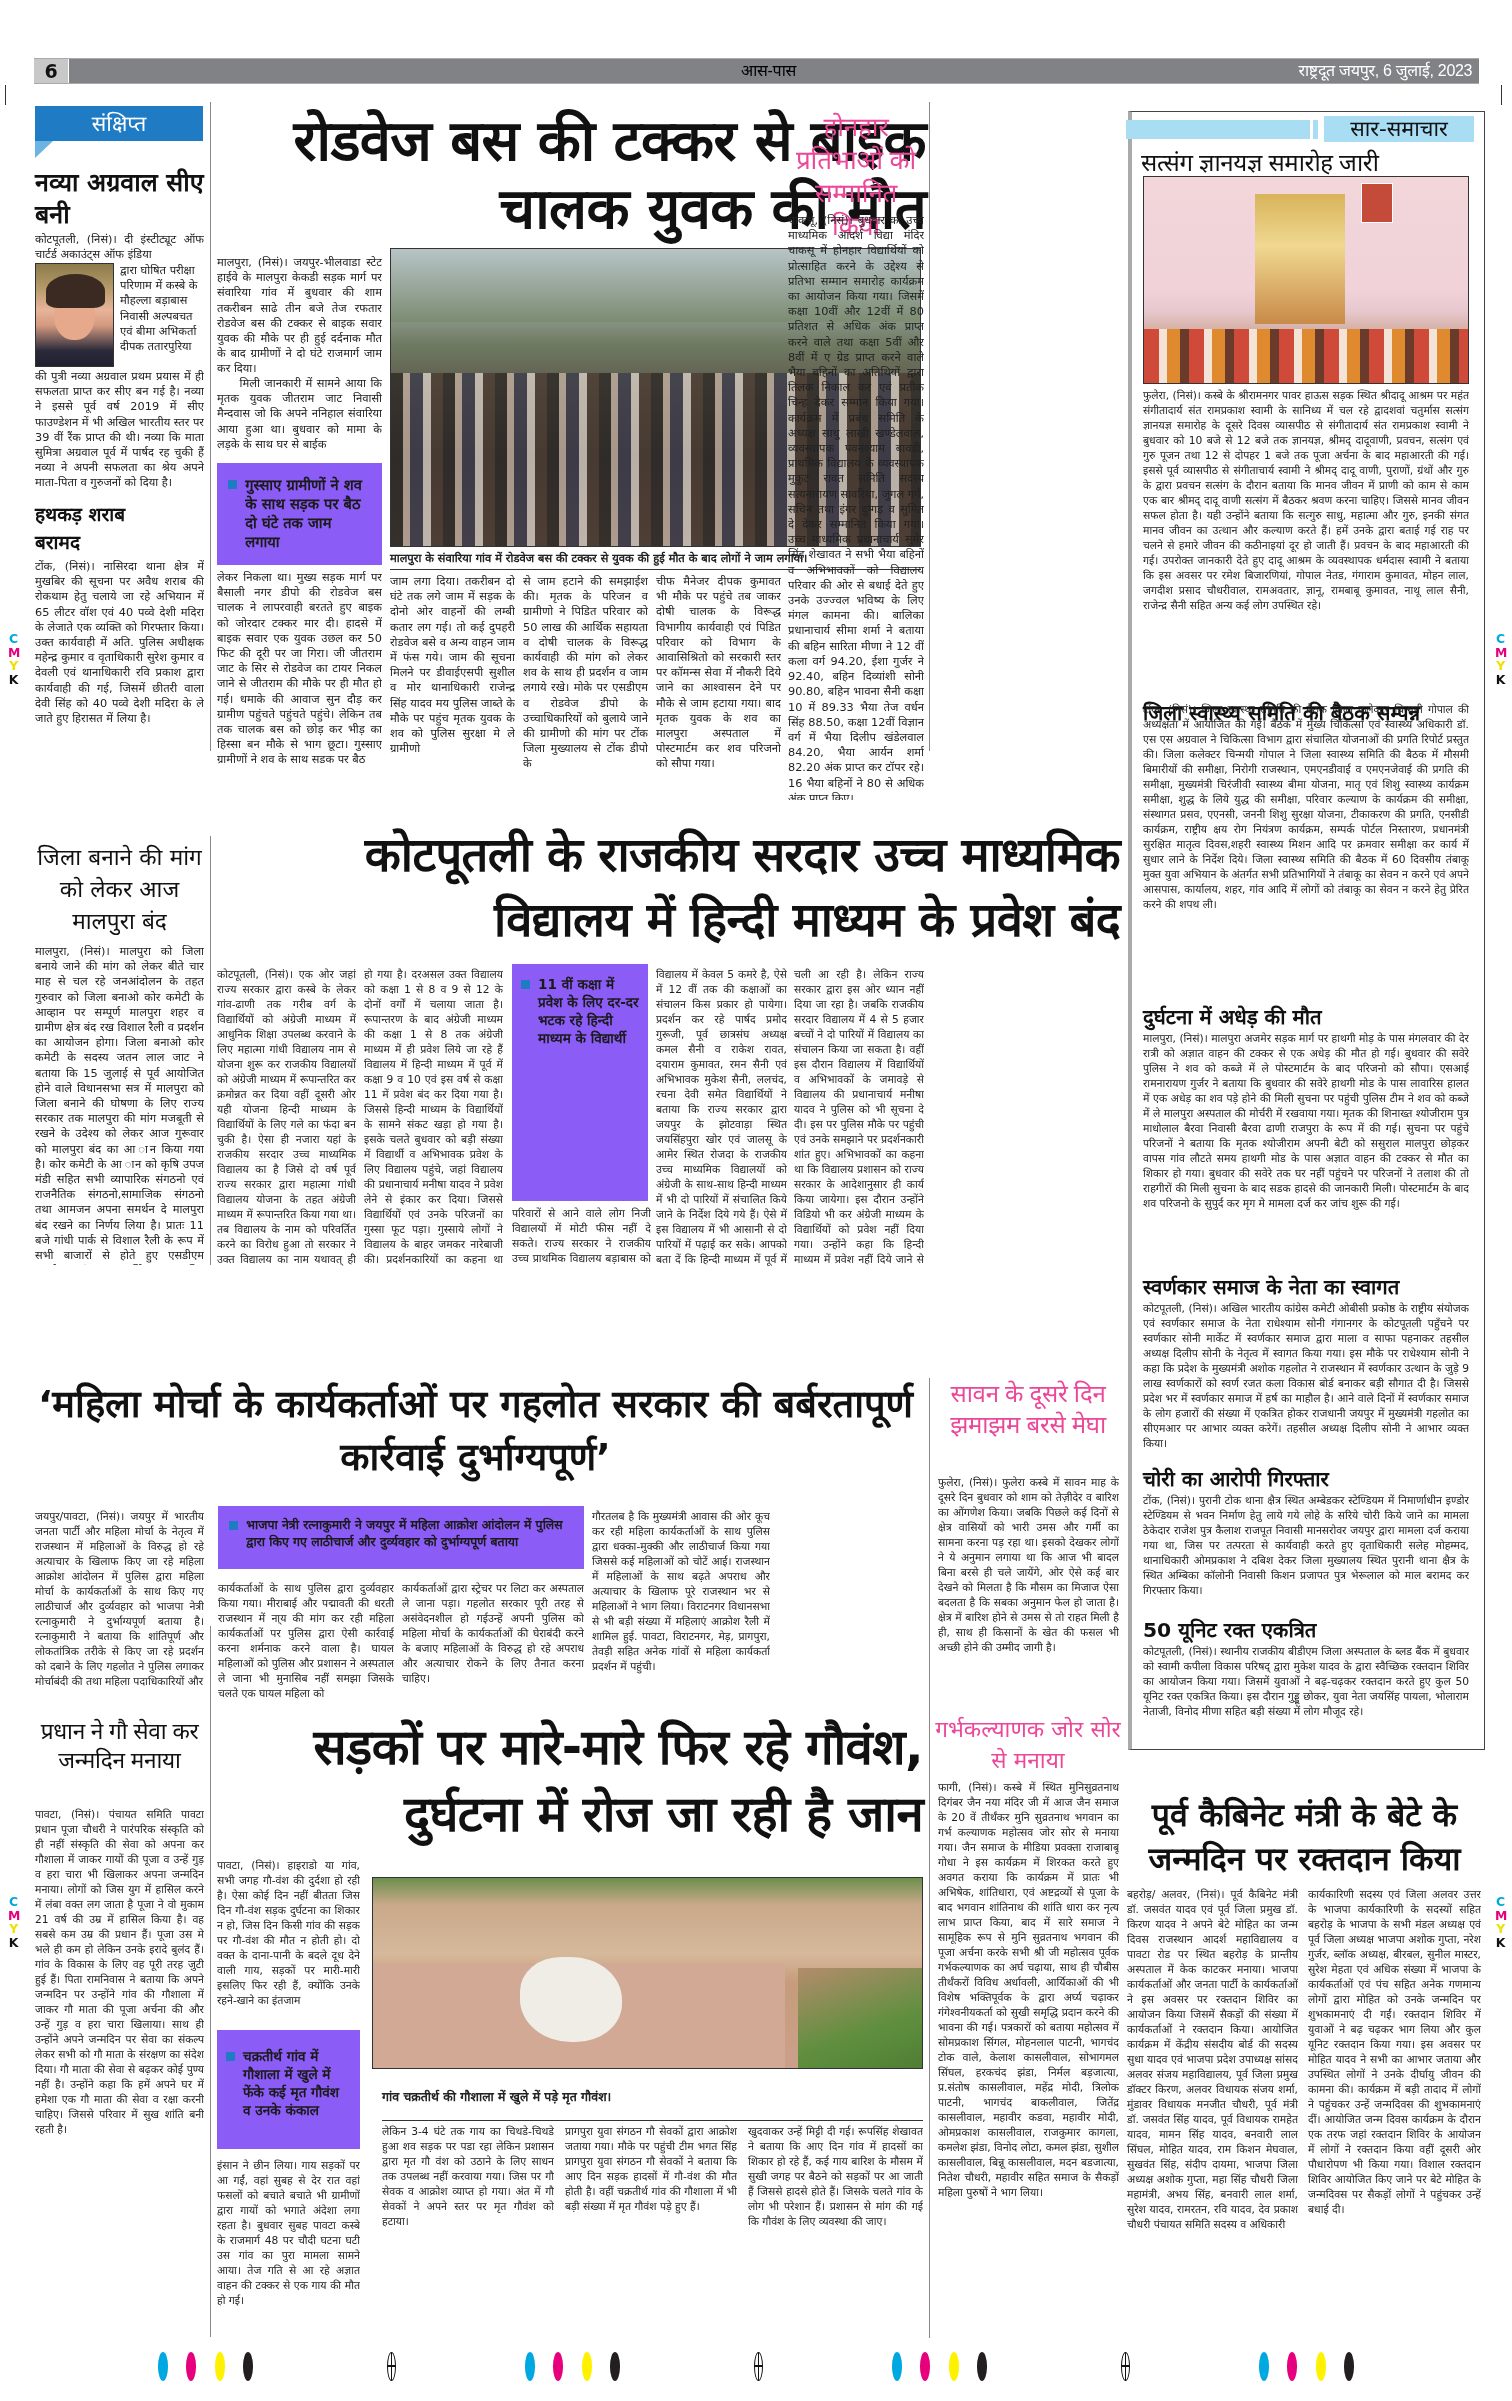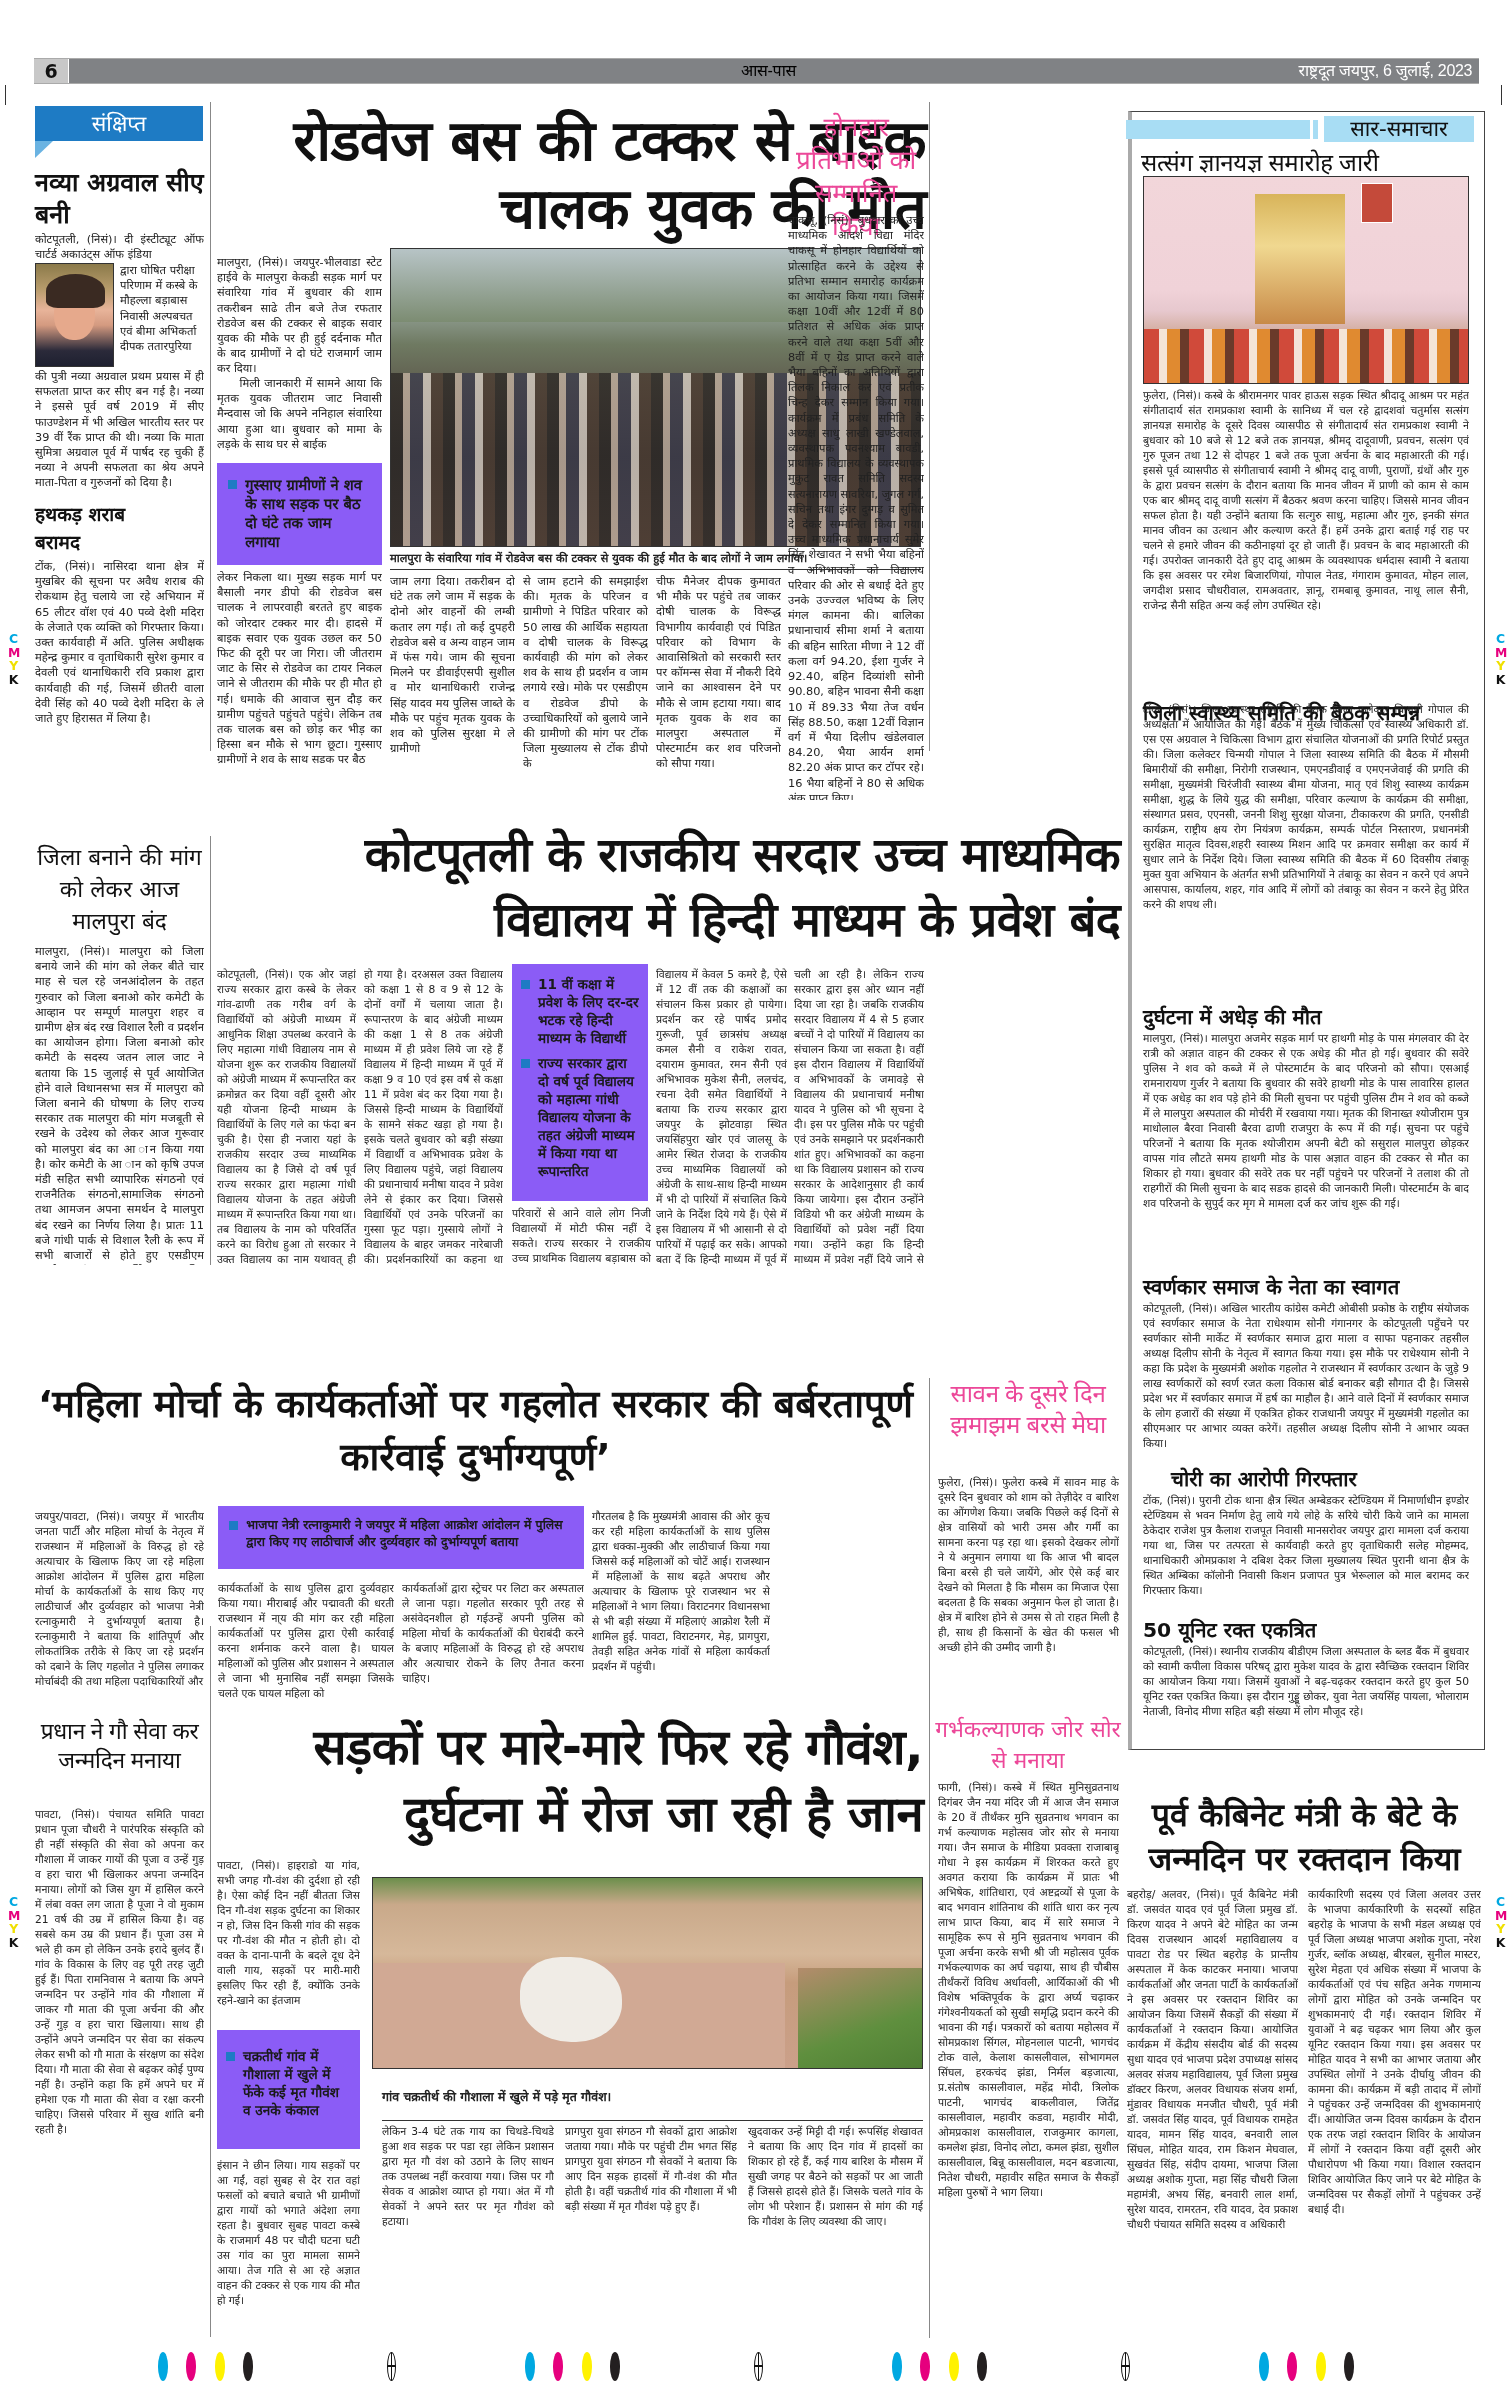--- a/index.html
+++ b/index.html
@@ -108,38 +108,34 @@
 
 <div class="abs hl-s" style="left:1143px; top:676px; width:339px; font-size:20.3px; line-height:25px;margin-top:25px;">जिला स्वास्थ्य समिति की बैठक सम्पन्न</div>
 <div class="abs body-text" style="left:1143px; top:702px; width:326px; height:304px; font-size:10.7px; line-height:15px;">टोंक, (निसं)। जिला स्वास्थ्य समिति की बैठक जिला कलेक्टर चिन्मयी गोपाल की अध्यक्षता में आयोजित की गई। बैठक में मुख्य चिकित्सा एवं स्वास्थ्य अधिकारी डॉ. एस एस अग्रवाल ने चिकित्सा विभाग द्वारा संचालित योजनाओं की प्रगति रिपोर्ट प्रस्तुत की। जिला कलेक्टर चिन्मयी गोपाल ने जिला स्वास्थ्य समिति की बैठक में मौसमी बिमारीयों की समीक्षा, निरोगी राजस्थान, एमएनडीवाई व एमएनजेवाई की प्रगति की समीक्षा, मुख्यमंत्री चिरंजीवी स्वास्थ्य बीमा योजना, मातृ एवं शिशु स्वास्थ्य कार्यक्रम समीक्षा, शुद्ध के लिये युद्ध की समीक्षा, परिवार कल्याण के कार्यक्रम की समीक्षा, संस्थागत प्रसव, एएनसी, जननी शिशु सुरक्षा योजना, टीकाकरण की प्रगति, एनसीडी कार्यक्रम, राष्ट्रीय क्षय रोग नियंत्रण कार्यक्रम, सम्पर्क पोर्टल निस्तारण, प्रधानमंत्री सुरक्षित मातृत्व दिवस,शहरी स्वास्थ्य मिशन आदि पर क्रमवार समीक्षा कर कार्य में सुधार लाने के निर्देश दिये। जिला स्वास्थ्य समिति की बैठक में 60 दिवसीय तंबाकू मुक्त युवा अभियान के अंतर्गत सभी प्रतिभागियों ने तंबाकू का सेवन न करने एवं अपने आसपास, कार्यालय, शहर, गांव आदि में लोगों को तंबाकू का सेवन न करने हेतु प्रेरित करने की शपथ ली।</div>
 
 <div class="abs hl-s" style="left:1143px; top:1005px; width:339px; font-size:20.3px; line-height:25px;">दुर्घटना में अधेड़ की मौत</div>
 <div class="abs body-text" style="left:1143px; top:1031px; width:326px; height:241px; font-size:10.7px; line-height:15px;">मालपुरा, (निसं)। मालपुरा अजमेर सड़क मार्ग पर हाथगी मोड़ के पास मंगलवार की देर रात्री को अज्ञात वाहन की टक्कर से एक अधेड़ की मौत हो गई। बुधवार की सवेरे पुलिस ने शव को कब्जे में ले पोस्टमार्टम के बाद परिजनो को सौपा। एसआई रामनारायण गुर्जर ने बताया कि बुधवार की सवेरे हाथगी मोड के पास लावारिस हालत में एक अधेड़ का शव पड़े होने की मिली सुचना पर पहुंची पुलिस टीम ने शव को कब्जे में ले मालपुरा अस्पताल की मोर्चरी में रखवाया गया। मृतक की शिनाख्त श्योजीराम पुत्र माधोलाल बैरवा निवासी बैरवा ढाणी राजपुरा के रूप में की गई। सुचना पर पहुंचे परिजनों ने बताया कि मृतक श्योजीराम अपनी बेटी को ससुराल मालपुरा छोड़कर वापस गांव लौटते समय हाथगी मोड के पास अज्ञात वाहन की टक्कर से मौत का शिकार हो गया। बुधवार की सवेरे तक घर नहीं पहुंचने पर परिजनों ने तलाश की तो राहगीरों की मिली सुचना के बाद सडक हादसे की जानकारी मिली। पोस्टमार्टम के बाद शव परिजनो के सुपुर्द कर मृग मे मामला दर्ज कर जांच शुरू की गई।</div>
 
 <div class="abs hl-s" style="left:1143px; top:1275px; width:339px; font-size:20.3px; line-height:25px;">स्वर्णकार समाज के नेता का स्वागत</div>
 <div class="abs body-text" style="left:1143px; top:1301px; width:326px; height:165px; font-size:10.7px; line-height:15px;">कोटपूतली, (निसं)। अखिल भारतीय कांग्रेस कमेटी ओबीसी प्रकोष्ठ के राष्ट्रीय संयोजक एवं स्वर्णकार समाज के नेता राधेश्याम सोनी गंगानगर के कोटपूतली पहुँचने पर स्वर्णकार सोनी मार्केट में स्वर्णकार समाज द्वारा माला व साफा पहनाकर तहसील अध्यक्ष दिलीप सोनी के नेतृत्व में स्वागत किया गया। इस मौके पर राधेश्याम सोनी ने कहा कि प्रदेश के मुख्यमंत्री अशोक गहलोत ने राजस्थान में स्वर्णकार उत्थान के जुड़े 9 लाख स्वर्णकारों को स्वर्ण रजत कला विकास बोर्ड बनाकर बड़ी सौगात दी है। जिससे प्रदेश भर में स्वर्णकार समाज में हर्ष का माहौल है। आने वाले दिनों में स्वर्णकार समाज के लोग हजारों की संख्या में एकत्रित होकर राजधानी जयपुर में मुख्यमंत्री गहलोत का सीएमआर पर आभार व्यक्त करेगें। तहसील अध्यक्ष दिलीप सोनी ने आभार व्यक्त किया।</div>
 
-<div class="abs hl-s" style="left:1143px; top:1467px; width:339px; font-size:20.3px; line-height:25px;margin-left:28px;">चोरी का आरोपी गिरफ्तार</div>
+<div class="abs hl-s" style="left:1143px; top:1467px; width:339px; font-size:20.3px; line-height:25px;">चोरी का आरोपी गिरफ्तार</div>
 <div class="abs body-text" style="left:1143px; top:1493px; width:326px; height:121px; font-size:10.7px; line-height:15px;">टोंक, (निसं)। पुरानी टोक थाना क्षैत्र स्थित अम्बेडकर स्टेण्डियम में निमार्णाधीन इण्डोर स्टेण्डियम से भवन निर्माण हेतु लाये गये लोहे के सरिये चोरी किये जाने का मामला ठेकेदार राजेश पुत्र कैलाश राजपूत निवासी मानसरोवर जयपुर द्वारा मामला दर्ज कराया गया था, जिस पर तत्परता से कार्यवाही करते हुए वृताधिकारी सलेह मोहम्मद, थानाधिकारी ओमप्रकाश ने दबिश देकर जिला मुख्यालय स्थित पुरानी थाना क्षैत्र के स्थित अम्बिका कॉलोनी निवासी किशन प्रजापत पुत्र भेरूलाल को माल बरामद कर गिरफ्तार किया।</div>
 
 <div class="abs hl-s" style="left:1143px; top:1618px; width:339px; font-size:20.3px; line-height:25px;">50 यूनिट रक्त एकत्रित</div>
 <div class="abs body-text" style="left:1143px; top:1644px; width:326px; height:90px; font-size:10.7px; line-height:15px;">कोटपूतली, (निसं)। स्थानीय राजकीय बीडीएम जिला अस्पताल के ब्लड बैंक में बुधवार को स्वामी कपीला विकास परिषद् द्वारा मुकेश यादव के द्वारा स्वैच्छिक रक्तदान शिविर का आयोजन किया गया। जिसमें युवाओं ने बढ़-चढ़कर रक्तदान करते हुए कुल 50 यूनिट रक्त एकत्रित किया। इस दौरान गुड्डू छोकर, युवा नेता जयसिंह पायला, भोलाराम नेताजी, विनोद मीणा सहित बड़ी संख्या में लोग मौजूद रहे।</div>
 
 <div class="abs hl-xl" style="left:217px; top:822px; width:903px; font-size:47px; line-height:65px;">कोटपूतली के राजकीय सरदार उच्च माध्यमिक विद्यालय में हिन्दी माध्यम के प्रवेश बंद</div>
 
 <div class="abs body-text" style="left:217px; top:967px; width:139px; height:299px; font-size:10.7px; line-height:15px;">कोटपूतली, (निसं)। एक ओर जहां राज्य सरकार द्वारा कस्बे के लेकर गांव-ढाणी तक गरीब वर्ग के विद्यार्थियों को अंग्रेजी माध्यम में आधुनिक शिक्षा उपलब्ध करवाने के लिए महात्मा गांधी विद्यालय नाम से योजना शुरू कर राजकीय विद्यालयों को अंग्रेजी माध्यम में रूपान्तरित कर क्रमोन्नत कर दिया वहीं दूसरी ओर यही योजना हिन्दी माध्यम के विद्यार्थियों के लिए गले का फंदा बन चुकी है। ऐसा ही नजारा यहां के राजकीय सरदार उच्च माध्यमिक विद्यालय का है जिसे दो वर्ष पूर्व राज्य सरकार द्वारा महात्मा गांधी विद्यालय योजना के तहत अंग्रेजी माध्यम में रूपान्तरित किया गया था। तब विद्यालय के नाम को परिवर्तित करने का विरोध हुआ तो सरकार ने उक्त विद्यालय का नाम यथावत् ही रखा। लेकिन अब इससे भी आगे बढ़कर विद्यार्थियों के भविष्य का संकट खड़ा</div>
 <div class="abs body-text" style="left:364px; top:967px; width:139px; height:299px; font-size:10.7px; line-height:15px;">हो गया है। दरअसल उक्त विद्यालय को कक्षा 1 से 8 व 9 से 12 के दोनों वर्गों में चलाया जाता है। रूपान्तरण के बाद अंग्रेजी माध्यम की कक्षा 1 से 8 तक अंग्रेजी माध्यम में ही प्रवेश लिये जा रहे हैं विद्यालय में हिन्दी माध्यम में पूर्व में कक्षा 9 व 10 एवं इस वर्ष से कक्षा 11 में प्रवेश बंद कर दिया गया है। जिससे हिन्दी माध्यम के विद्यार्थियों के सामने संकट खड़ा हो गया है। इसके चलते बुधवार को बड़ी संख्या में विद्यार्थी व अभिभावक प्रवेश के लिए विद्यालय पहुंचे, जहां विद्यालय की प्रधानाचार्य मनीषा यादव ने प्रवेश लेने से इंकार कर दिया। जिससे विद्यार्थियों एवं उनके परिजनों का गुस्सा फूट पड़ा। गुस्साये लोगों ने विद्यालय के बाहर जमकर नारेबाजी की। प्रदर्शनकारियों का कहना था कि, हिन्दी माध्यम के विद्यार्थी प्रवेश से वंचित हो रहे हैं। ऐसे विद्यार्थी अध्ययन के लिए कहां जाएंगे। गरीब</div>
 <div class="abs quote-box" style="left:512px; top:964px; width:136px; height:237px; padding:11.3px 9px;">
   <div class="item">
     <span class="bullet"></span>
     <span style="font-size:13.6px; line-height:18px;">11 वीं कक्षा में प्रवेश के लिए दर-दर भटक रहे हिन्दी माध्यम के विद्यार्थी</span>
-  </div>
-  <div class="item">
-    <span class="bullet"></span>
-    <span style="font-size:13.6px; line-height:18px;">राज्य सरकार द्वारा दो वर्ष पूर्व विद्यालय को महात्मा गांधी विद्यालय योजना के तहत अंग्रेजी माध्यम में किया गया था रूपान्तरित</span>
   </div>
 </div>
 <div class="abs body-text" style="left:512px; top:1206px; width:139px; height:60px; font-size:10.7px; line-height:15px;">परिवारों से आने वाले लोग निजी विद्यालयों में मोटी फीस नहीं दे सकते। राज्य सरकार ने राजकीय उच्च प्राथमिक विद्यालय बड़ाबास को अंग्रेजी माध्यम करवा कर हिन्दी माध्यम में उच्च माध्यमिक तो किया है लेकिन उक्त</div>
 <div class="abs body-text" style="left:656px; top:967px; width:131px; height:299px; font-size:10.7px; line-height:15px;">विद्यालय में केवल 5 कमरे है, ऐसे में 12 वीं तक की कक्षाओं का संचालन किस प्रकार हो पायेगा। प्रदर्शन कर रहे पार्षद प्रमोद गुरूजी, पूर्व छात्रसंघ अध्यक्ष कमल सैनी व राकेश रावत, दयाराम कुमावत, रमन सैनी एवं अभिभावक मुकेश सैनी, ललचंद, रचना देवी समेत विद्यार्थियों ने बताया कि राज्य सरकार द्वारा जयपुर के झोटवाड़ा स्थित जयसिंहपुरा खोर एवं जालसू के आमेर स्थित रोजदा के राजकीय उच्च माध्यमिक विद्यालयों को अंग्रेजी के साथ-साथ हिन्दी माध्यम में भी दो पारियों में संचालित किये जाने के निर्देश दिये गये हैं। ऐसे में इस विद्यालय में भी आसानी से दो पारियों में पढ़ाई कर सके। आपको बता दें कि हिन्दी माध्यम में पूर्व में भी शुरू करने के लिए पिछले दो वर्षों से निरन्तर मांग</div>
 <div class="abs body-text" style="left:794px; top:967px; width:130px; height:299px; font-size:10.7px; line-height:15px;">चली आ रही है। लेकिन राज्य सरकार द्वारा इस ओर ध्यान नहीं दिया जा रहा है। जबकि राजकीय सरदार विद्यालय में 4 से 5 हजार बच्चों ने दो पारियों में विद्यालय का संचालन किया जा सकता है। वहीं इस दौरान विद्यालय में विद्यार्थियों व अभिभावकों के जमावड़े से विद्यालय की प्रधानाचार्य मनीषा यादव ने पुलिस को भी सूचना दे दी। इस पर पुलिस मौके पर पहुंची एवं उनके समझाने पर प्रदर्शनकारी शांत हुए। अभिभावकों का कहना था कि विद्यालय प्रशासन को राज्य सरकार के आदेशानुसार ही कार्य किया जायेगा। इस दौरान उन्होंने विडियो भी कर अंग्रेजी माध्यम के विद्यार्थियों को प्रवेश नहीं दिया गया। उन्होंने कहा कि हिन्दी माध्यम में प्रवेश नहीं दिये जाने से विद्यार्थी भी निराश हैं। इस विद्यालय के समय पर अध्ययन के किसी भी प्रकार के आदेश नहीं हैं।</div>
 
 <div class="abs hl-l" style="left:35px; top:1378px; width:881px; font-size:38px; line-height:53px;">‘महिला मोर्चा के कार्यकर्ताओं पर गहलोत सरकार की बर्बरतापूर्ण कार्रवाई दुर्भाग्यपूर्ण’</div>
 <div class="abs quote-box" style="left:218px; top:1506px; width:366px; height:63px; padding:10.2px 11.3px;">
   <div class="item">
     <span class="bullet"></span>

